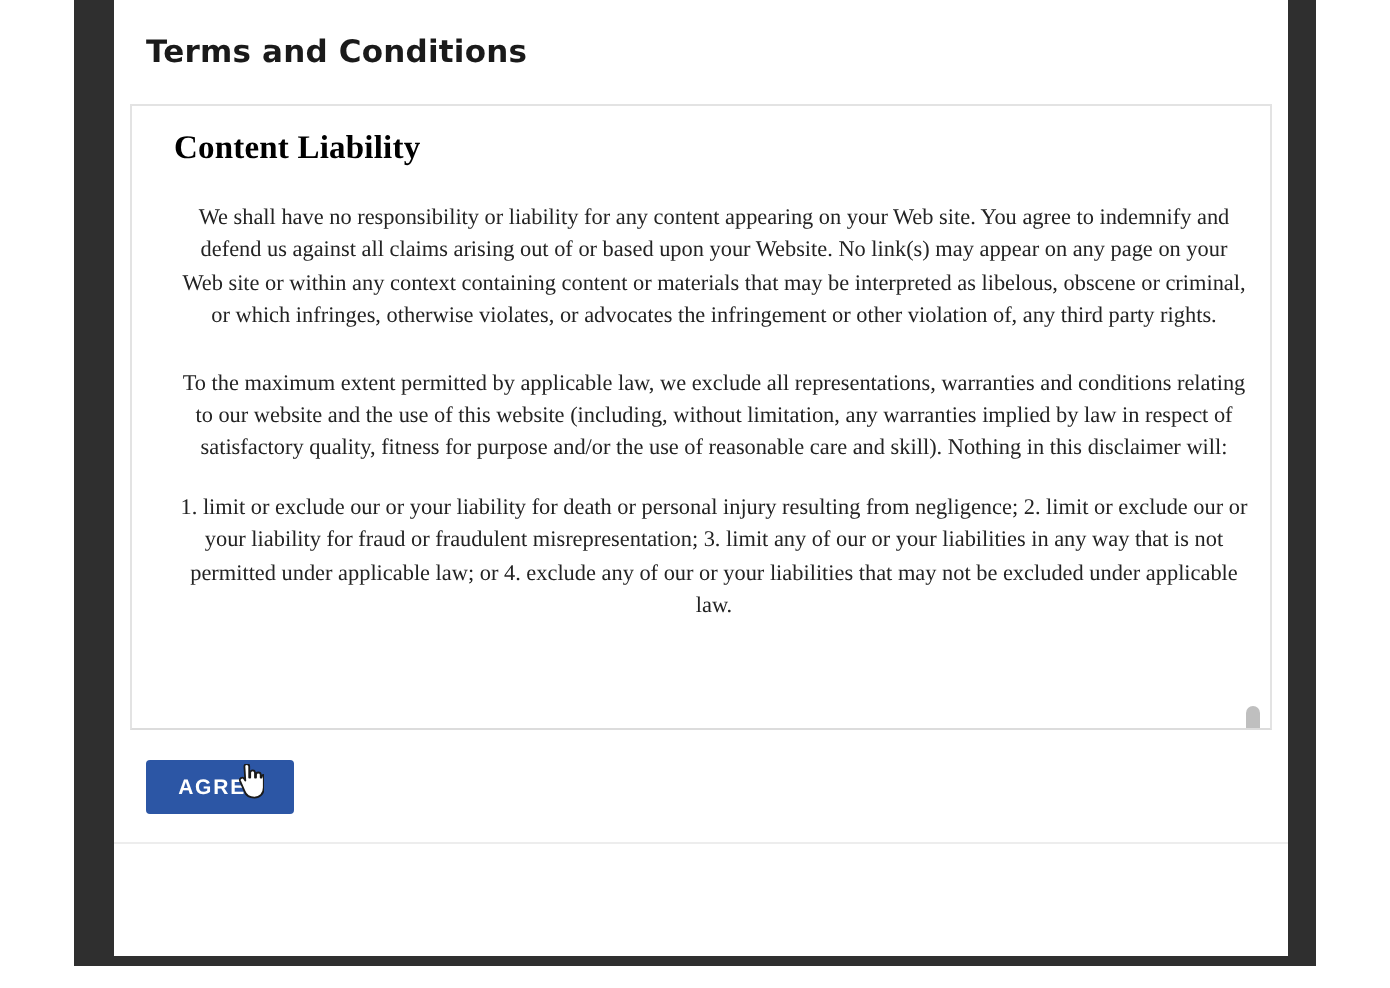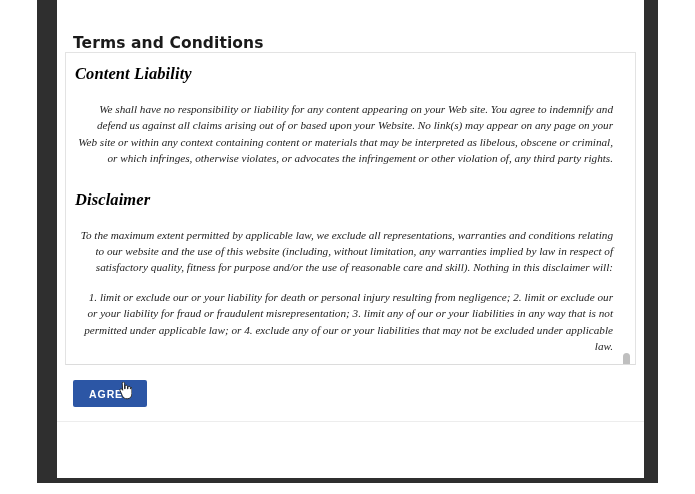--- a/index.html
+++ b/index.html
@@ -42,21 +42,21 @@
     overflow: hidden;
     display: flex;
     flex-direction: column;
   }
 
   
   .dialog-header {
     height: 52px;
     flex: 0 0 52px;
     display: flex;
-    align-items: flex-end;
+    align-items: center;
     padding-left: 16px;
     background: #ffffff;
     box-sizing: border-box;
   }
   .dialog-title {
     font-family: "DejaVu Sans", sans-serif;
     font-size: 15.5px;
     font-weight: bold;
     color: #1a1a1a;
     letter-spacing: 0.1px;
@@ -69,46 +69,45 @@
     height: 313px;
     margin: 0 8px 0 8px;
     border: 1px solid #e3e3e3;
     border-bottom: 1px solid #dcdcdc;
     background: #ffffff;
     box-sizing: border-box;
     overflow: hidden;
   }
   .doc-scroll-inner {
     position: absolute;
-    left: 0; top: 0;
+    left: 12px; top: 0;
     width: 100%;
     height: 100%;
     overflow: hidden;
     padding: 11px 22px 0 9px;
     box-sizing: border-box;
-    font-style: italic;
   }
 
   .doc-h2 {
     font-family: "Liberation Serif", serif;
     font-weight: bold;
     font-size: 16.5px;
     color: #000000;
     margin: 0 0 6px 0;
     letter-spacing: 0.1px;
   }
   .doc-h2.second { margin-top: 23px; }
 
   .doc-p {
     font-family: "Liberation Serif", serif;
     font-size: 11.2px;
     line-height: 16.4px;
     color: #232323;
     margin: 0 0 13px 0;
-    text-align: right;
+    text-align: center;
     padding-left: 2px;
   }
   .doc-p.tight { margin-bottom: 12px; }
   .gap-top { margin-top: 17px; }
 
   
   .scroll-track {
     position: absolute;
     right: 3px;
     top: 2px;
@@ -203,21 +202,20 @@
       <div class="dialog-title">Terms and Conditions</div>
     </div>
 
     <div class="doc-scroll-wrap">
       <div class="doc-scroll-inner">
 
         <h2 class="doc-h2">Content Liability</h2>
 
         <p class="doc-p gap-top">We shall have no responsibility or liability for any content appearing on your Web site. You agree to indemnify and defend us against all claims arising out of or based upon your Website. No link(s) may appear on any page on your Web site or within any context containing content or materials that may be interpreted as libelous, obscene or criminal, or which infringes, otherwise violates, or advocates the infringement or other violation of, any third party rights.</p>
 
-        <h2 class="doc-h2 second">Disclaimer</h2>
 
         <p class="doc-p gap-top">To the maximum extent permitted by applicable law, we exclude all representations, warranties and conditions relating to our website and the use of this website (including, without limitation, any warranties implied by law in respect of satisfactory quality, fitness for purpose and/or the use of reasonable care and skill). Nothing in this disclaimer will:</p>
 
         <p class="doc-p tight">1. limit or exclude our or your liability for death or personal injury resulting from negligence; 2. limit or exclude our or your liability for fraud or fraudulent misrepresentation; 3. limit any of our or your liabilities in any way that is not permitted under applicable law; or 4. exclude any of our or your liabilities that may not be excluded under applicable law.</p>
 
       </div>
 
       <div class="scroll-track">
         <div class="scroll-thumb"></div>
       </div>

